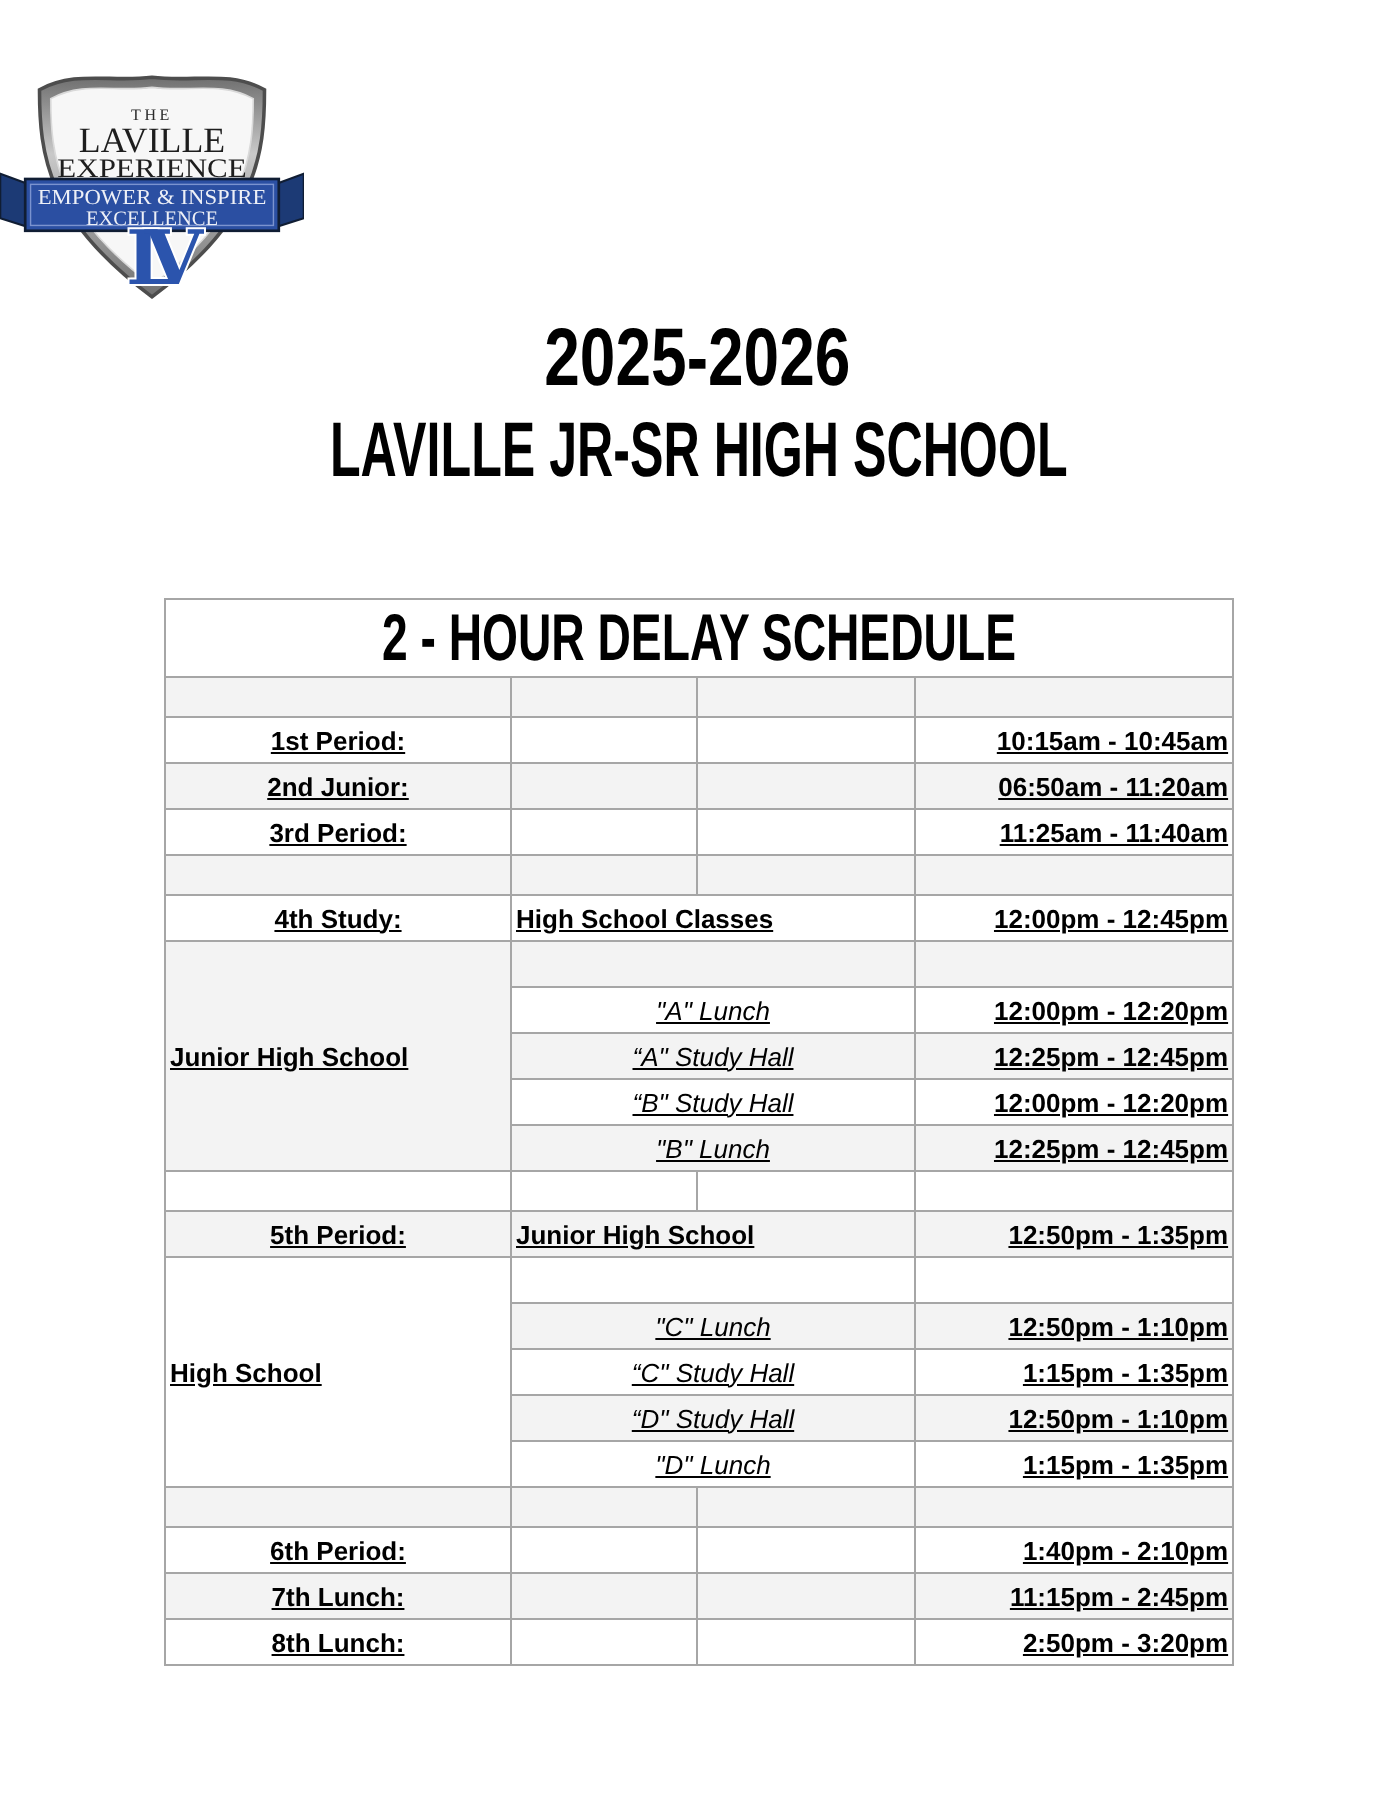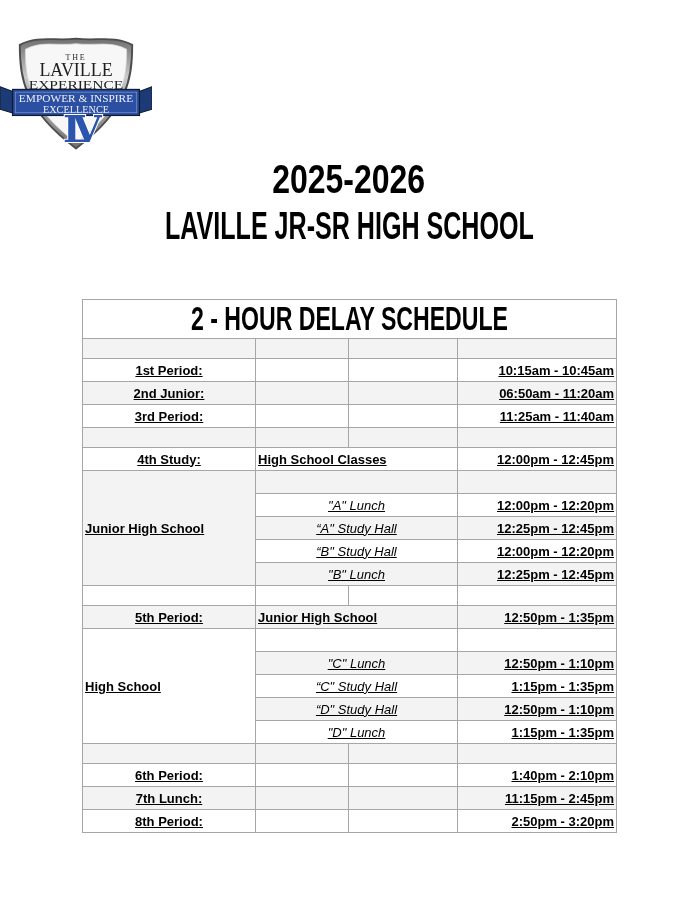--- a/index.html
+++ b/index.html
@@ -199,21 +199,21 @@
             <td></td>
           <td class="time">1:40pm - 2:10pm</td>
         </tr>
         <tr>
           <td class="lbl">7th Lunch:</td>
           <td></td>
             <td></td>
           <td class="time">11:15pm - 2:45pm</td>
         </tr>
         <tr>
-          <td class="lbl">8th Period:</td>
+          <td class="lbl">8th Lunch:</td>
           <td></td>
             <td></td>
           <td class="time">2:50pm - 3:20pm</td>
         </tr>
       </tbody>
     </table>
   </div>
 </div>
 
 </body></html>

